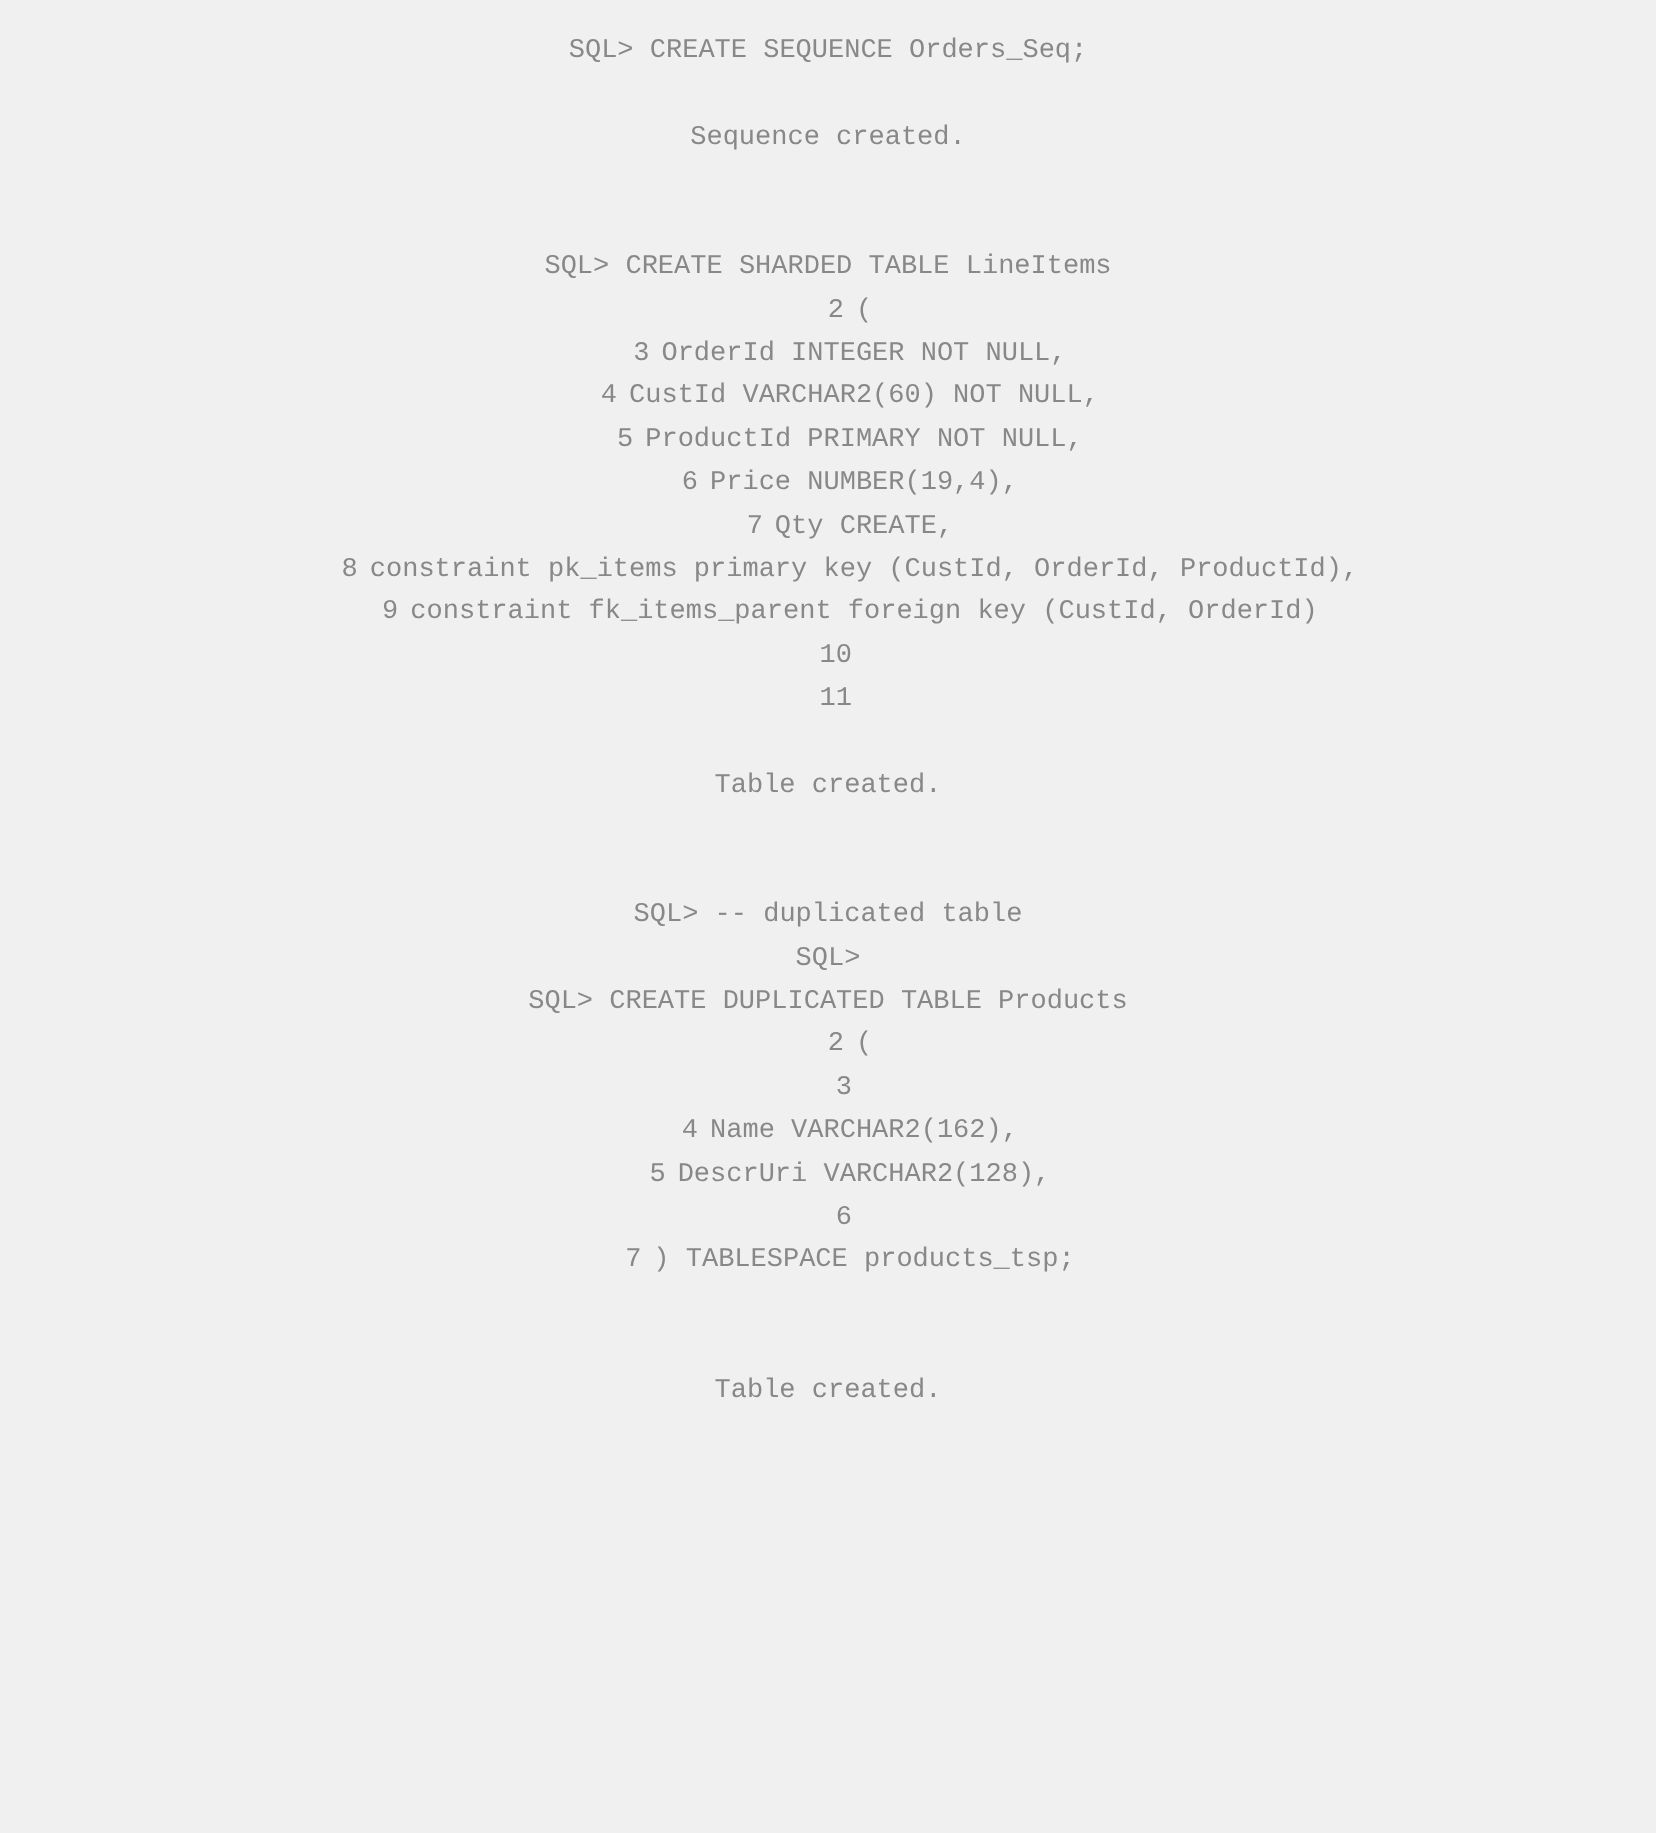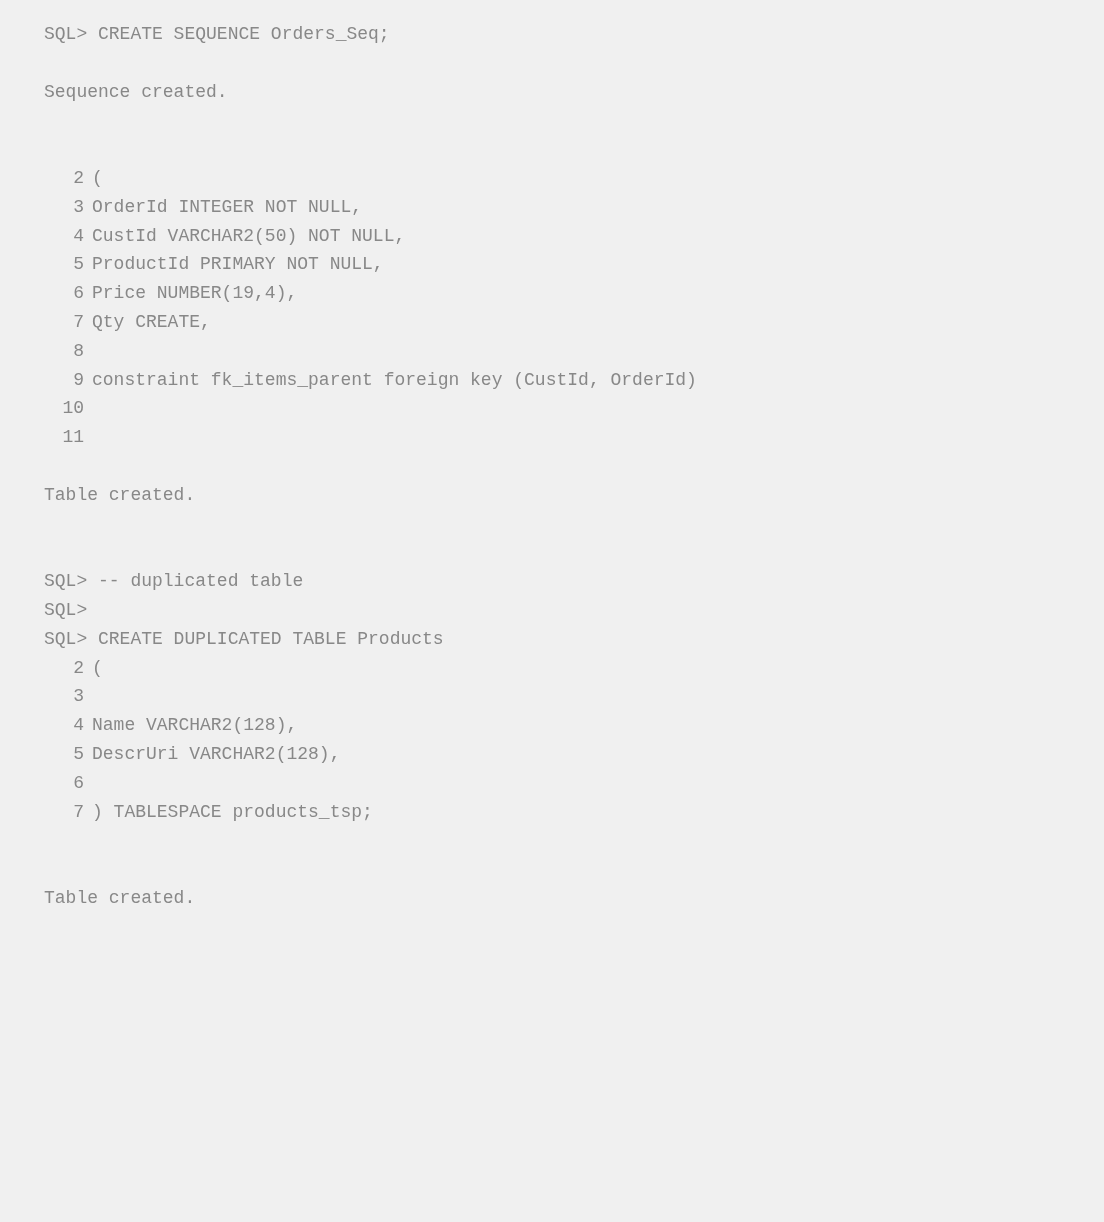--- a/index.html
+++ b/index.html
@@ -18,20 +18,21 @@
       min-height: 1222px;
     }
 
     .terminal-content {
       line-height: 1.6;
     }
 
     .line {
       display: flex;
       white-space: pre;
+      justify-content: center;
     }
 
     .line-number {
       min-width: 40px;
       text-align: right;
       margin-right: 8px;
       color: #888888;
     }
 
     .line-text {
@@ -44,39 +45,40 @@
   </style>
 </head>
 <body>
 
 <div class="terminal-content">
 <div class="line"><span class="line-text">SQL&gt; CREATE SEQUENCE Orders_Seq;</span></div>
     <div class="blank-line"></div>
     <div class="line"><span class="line-text">Sequence created.</span></div>
     <div class="blank-line"></div>
     <div class="blank-line"></div>
+    <div class="line"><span class="line-text">SQL&gt; CREATE SHARDED TABLE LineItems</span></div>
     <div class="line"><span class="line-number">2</span><span class="line-text">(</span></div>
     <div class="line"><span class="line-number">3</span><span class="line-text">OrderId INTEGER NOT NULL,</span></div>
-    <div class="line"><span class="line-number">4</span><span class="line-text">CustId VARCHAR2(50) NOT NULL,</span></div>
+    <div class="line"><span class="line-number">4</span><span class="line-text">CustId VARCHAR2(60) NOT NULL,</span></div>
     <div class="line"><span class="line-number">5</span><span class="line-text">ProductId PRIMARY NOT NULL,</span></div>
     <div class="line"><span class="line-number">6</span><span class="line-text">Price NUMBER(19,4),</span></div>
     <div class="line"><span class="line-number">7</span><span class="line-text">Qty CREATE,</span></div>
-    <div class="line"><span class="line-number">8</span></div>
+    <div class="line"><span class="line-number">8</span><span class="line-text">constraint pk_items primary key (CustId, OrderId, ProductId),</span></div>
     <div class="line"><span class="line-number">9</span><span class="line-text">constraint fk_items_parent foreign key (CustId, OrderId)</span></div>
     <div class="line"><span class="line-number">10</span></div>
     <div class="line"><span class="line-number">11</span></div>
     <div class="blank-line"></div>
     <div class="line"><span class="line-text">Table created.</span></div>
     <div class="blank-line"></div>
     <div class="blank-line"></div>
     <div class="line"><span class="line-text">SQL&gt; -- duplicated table</span></div>
     <div class="line"><span class="line-text">SQL&gt;</span></div>
     <div class="line"><span class="line-text">SQL&gt; CREATE DUPLICATED TABLE Products</span></div>
     <div class="line"><span class="line-number">2</span><span class="line-text">(</span></div>
     <div class="line"><span class="line-number">3</span></div>
-    <div class="line"><span class="line-number">4</span><span class="line-text">Name VARCHAR2(128),</span></div>
+    <div class="line"><span class="line-number">4</span><span class="line-text">Name VARCHAR2(162),</span></div>
     <div class="line"><span class="line-number">5</span><span class="line-text">DescrUri VARCHAR2(128),</span></div>
     <div class="line"><span class="line-number">6</span></div>
     <div class="line"><span class="line-number">7</span><span class="line-text">) TABLESPACE products_tsp;</span></div>
     <div class="blank-line"></div>
     <div class="blank-line"></div>
     <div class="line"><span class="line-text">Table created.</span></div>
   </div>
 
 </body></html>

